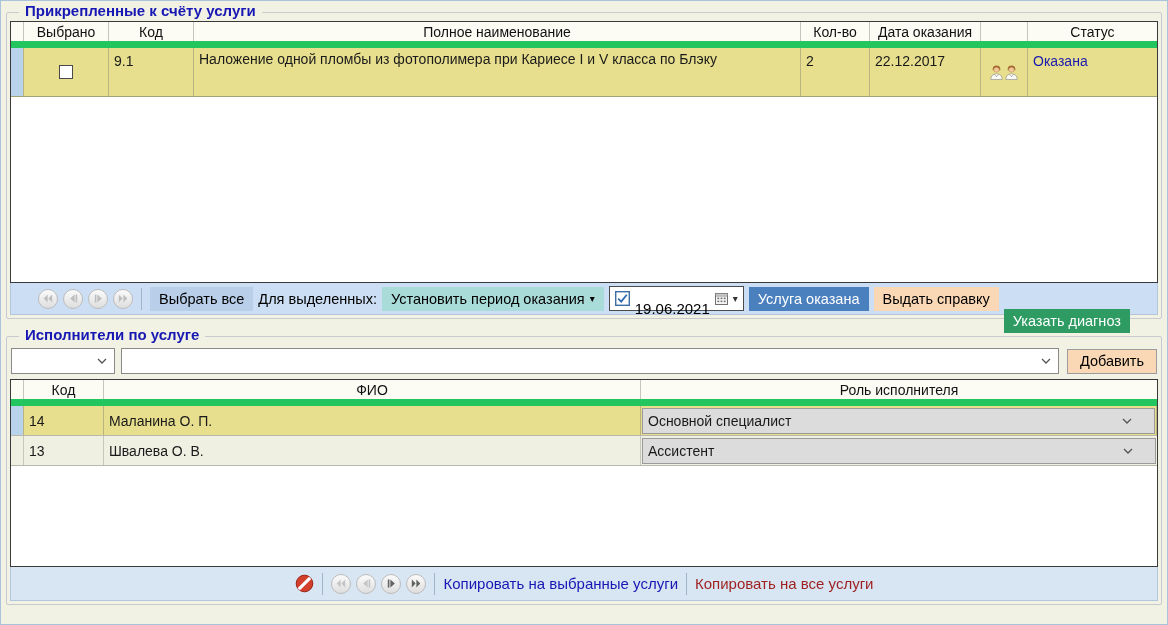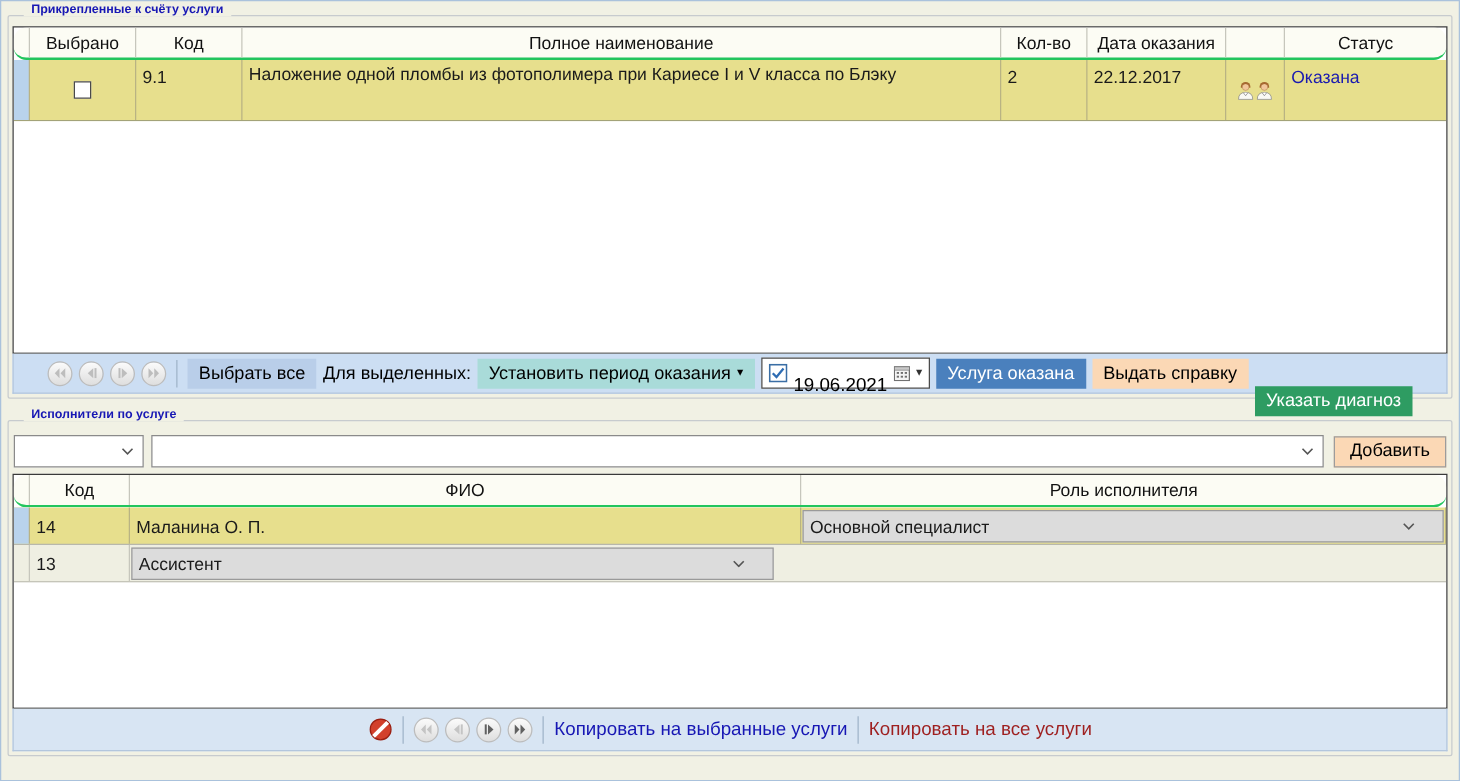--- a/index.html
+++ b/index.html
@@ -9,29 +9,29 @@
     font-size: 14px;
     color: #1a1a1a;
     background: #f1f1e4;
   }
   .window { width:1168px; height:625px; background:#f1f1e4; border:1px solid #aac2dc; padding:2px 3px; }
 
   
   .groupbox { position:relative; border:1px solid #c7cbce; border-radius:2px; margin:9px 2px 0 2px; padding:8px 3px 3px 3px; }
   .group-title {
     position:absolute; top:-11px; left:12px; background:#f1f1e4; padding:0 6px;
-    color:#1717b4; font-weight:bold; font-size:10px; white-space:nowrap;
+    color:#1717b4; font-weight:bold; font-size:15px; white-space:nowrap;
   }
 
   
   .grid { border:1px solid #3a3a3a; background:#ffffff; display:flex; flex-direction:column; overflow:hidden; }
   .grid-row { display:flex; align-items:stretch; }
   .c { border-right:1px solid #c6c6bc; padding:1px 5px; display:flex; align-items:center; overflow:hidden; }
   .c:last-child { border-right:none; }
-  .hdr { background:#fcfcf4; height:26px; border-bottom:2px solid #22c55e; flex:none;border-radius:10px; }
+  .hdr { background:#fcfcf4; height:26px; border-bottom:7px solid #22c55e; flex:none; }
   .hdr .c { justify-content:center; color:#111; }
   .marker { width:13px; flex:none; padding:0; }
   .sel-marker { background:#b9d3ec; }
 
   
   .w-sel{width:85px;flex:none; justify-content:center;}
   .w-code{width:85px;flex:none;}
   .w-name{flex:1; align-items:flex-start; line-height:1.25; padding-top:3px;}
   .w-qty{width:69px;flex:none;}
   .w-date{width:111px;flex:none;}
@@ -251,20 +251,21 @@
             <svg width="10" height="6" viewBox="0 0 10 6">
                 <polyline points="1,1 5,5 9,1" fill="none" stroke="#555" stroke-width="1.3"></polyline>
               </svg>
           </div>
         </div>
       </div>
 
       <div class="grid-row t2-row row-plain">
         <div class="c marker"></div>
         <div class="c w2-code">13</div>
+        <div class="c w2-fio">Швалева О. В.</div>
         <div class="c w2-role">
           <div class="role-select">
             <span>Ассистент</span>
             <svg width="10" height="6" viewBox="0 0 10 6">
                 <polyline points="1,1 5,5 9,1" fill="none" stroke="#555" stroke-width="1.3"></polyline>
               </svg>
           </div>
         </div>
       </div>
       <div class="grid-empty"></div>

